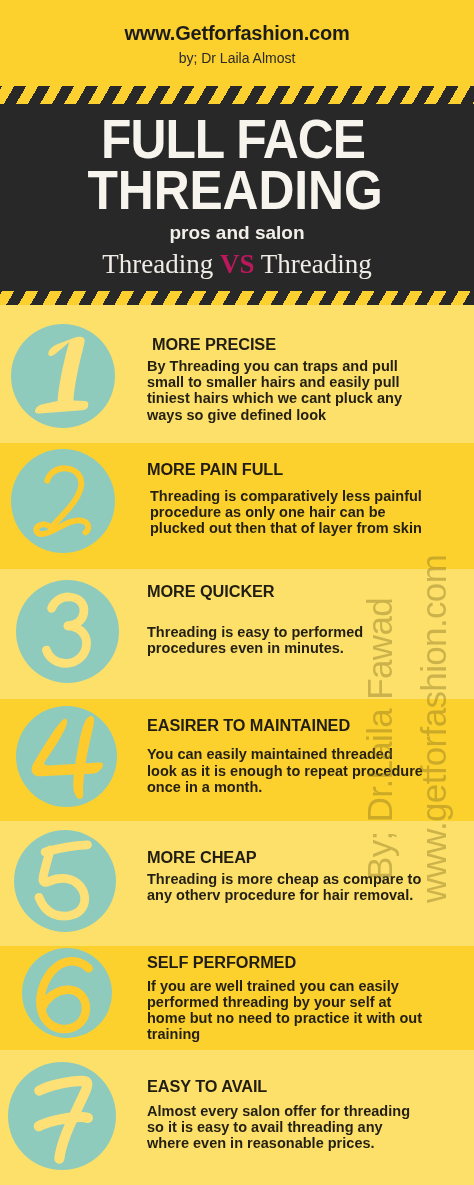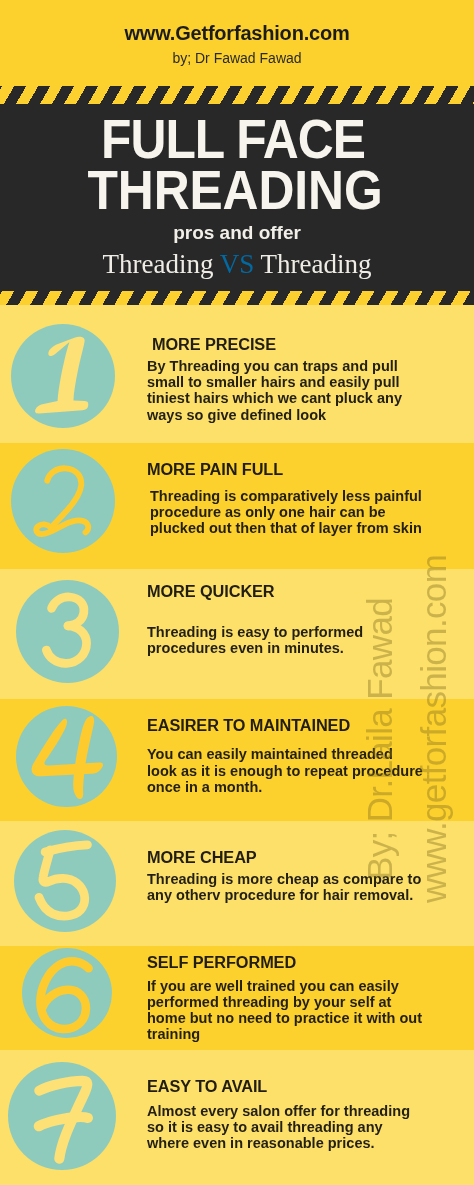--- a/index.html
+++ b/index.html
@@ -17,21 +17,21 @@
 .stripe i{position:absolute;left:-40px;top:-10px;width:560px;height:60px;display:block;
   background:repeating-linear-gradient(120deg,#FBD02F 0px,#FBD02F 10.4px,#282828 10.4px,#282828 20.8px);}
 .stripe-top{top:86px;height:18px;}
 .stripe-bot{top:291px;height:21px;}
 .hero-t1{position:absolute;left:0;top:112px;width:474px;text-align:center;color:#F7F4EE;
   font-size:55px;font-weight:bold;line-height:55px;letter-spacing:-1.1px;transform:translateX(-4px) scaleX(.905);}
 .hero-t2{position:absolute;left:0;top:163px;width:474px;text-align:center;color:#F7F4EE;
   font-size:55px;font-weight:bold;line-height:55px;letter-spacing:-0.1px;transform:translateX(-2px) scaleX(.905);}
 .hero-sub{position:absolute;left:0;top:222px;width:474px;text-align:center;color:#F2EFE9;font-size:19px;font-weight:bold;}
 .hero-vs{position:absolute;left:0;top:249px;width:474px;text-align:center;font-family:"Liberation Serif",serif;font-size:27px;color:#EFECE6;}
-.hero-vs .vs{color:#0369a1;font-weight:normal;}
+.hero-vs .vs{color:#be185d;font-weight:bold;}
 
 
 .row{position:absolute;left:0;width:474px;}
 .row.light{background:#FCE06A;}
 .row.dark{background:#FCD12E;}
 .circle{position:absolute;width:100px;height:100px;border-radius:50%;background:#8FCBBC;}
 .num{position:absolute;width:100px;height:100px;}
 .rtitle{position:absolute;font-size:16px;font-weight:bold;color:#211d12;letter-spacing:-0.1px;transform-origin:0 0;transform:scaleX(1.02);white-space:nowrap;}
 .rbody{position:absolute;font-size:14.9px;font-weight:bold;color:#231f12;line-height:16.2px;white-space:nowrap;transform-origin:0 0;transform:scaleX(.975);}
 
@@ -41,27 +41,27 @@
 #wm-author{left:360px;top:880px;transform:rotate(-90deg);font-size:35px;}
 #wm-site{left:414px;top:903px;transform:rotate(-90deg);}
 </style>
 </head>
 <body>
 
 <div class="page">
 
   <div class="topbar">
     <div class="site-url">www.Getforfashion.com</div>
-    <div class="byline">by; Dr Fawad Fawad</div>
+    <div class="byline">by; Dr Laila Almost</div>
   </div>
 
   <div class="hero"></div>
   <div class="hero-t1">FULL FACE</div>
   <div class="hero-t2">THREADING</div>
-  <div class="hero-sub">pros and offer</div>
+  <div class="hero-sub">pros and salon</div>
   <div class="hero-vs">
     <span>Threading</span>
     <span class="vs">VS</span>
     <span>Threading</span>
   </div>
   <div class="stripe stripe-top">
       <i></i>
     </div>
   <div class="stripe stripe-bot">
       <i></i>

